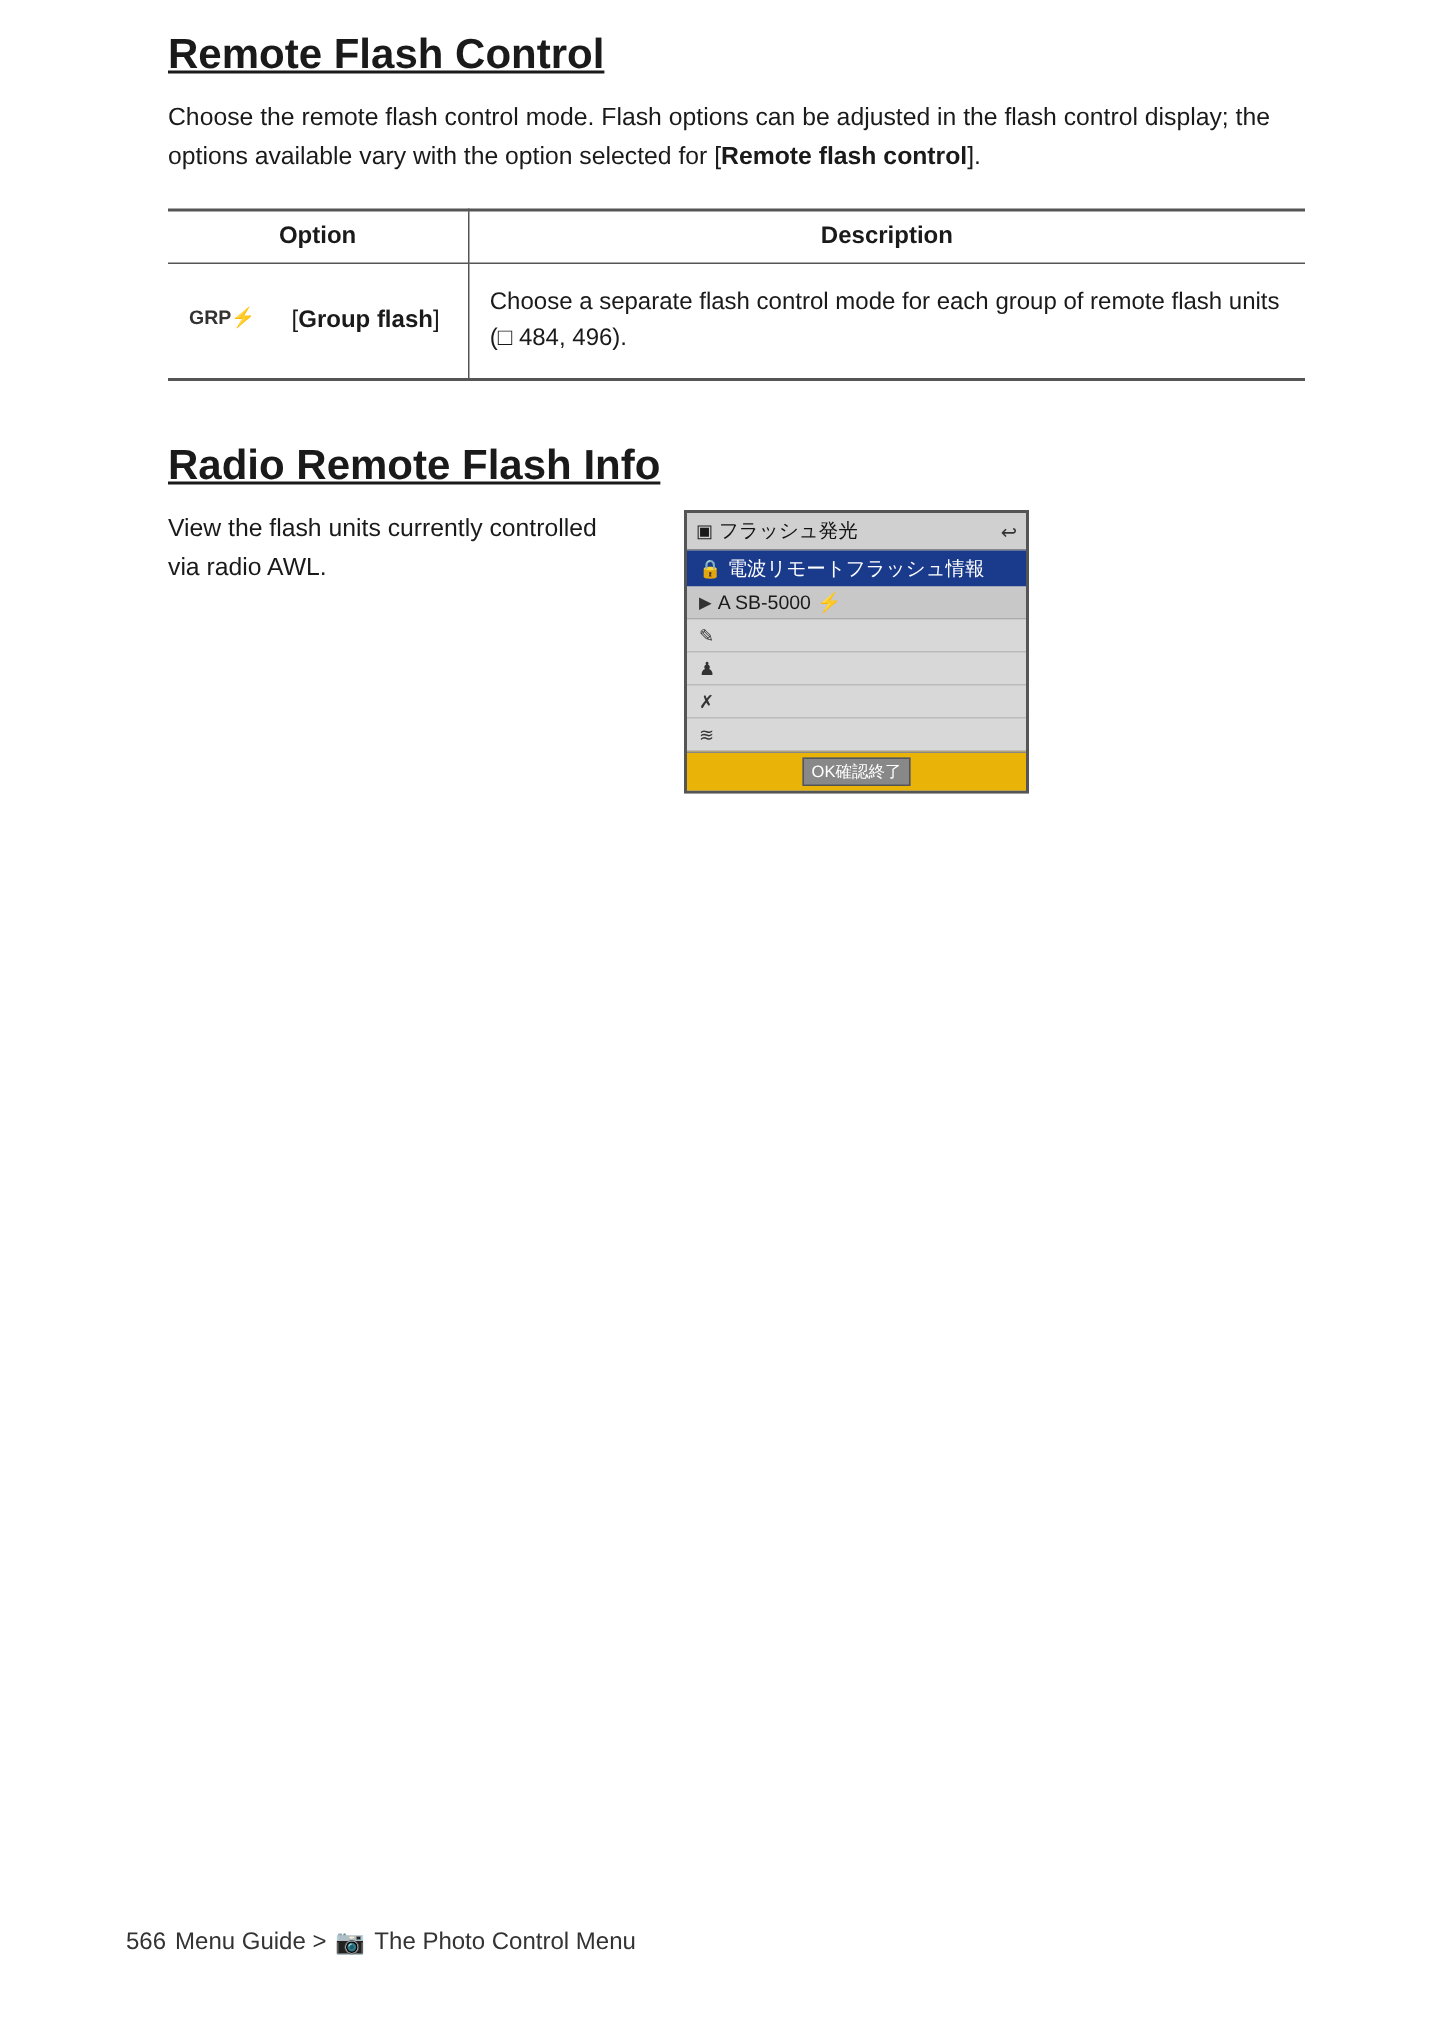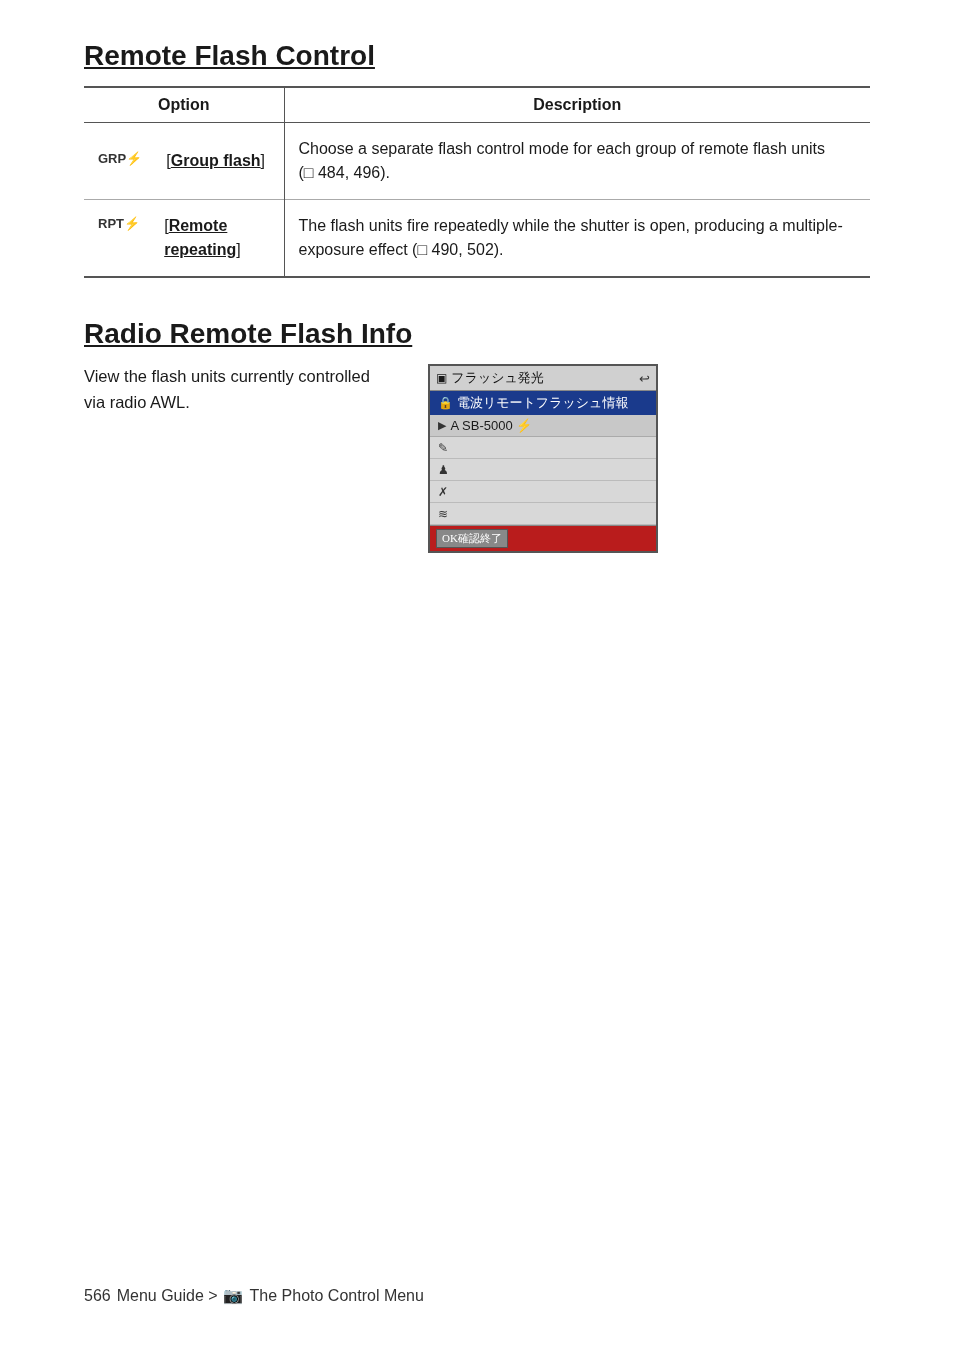--- a/index.html
+++ b/index.html
@@ -6,21 +6,22 @@
     body {
       width: 954px;
       min-height: 1345px;
       background: #ffffff;
       font-family: 'Arial', sans-serif;
       font-size: 16px;
       color: #1a1a1a;
       position: relative;
     }
     .page-container {
-      padding: 40px 84px 60px 84px;
+      padding: 20px 84px 60px 84px;
+      margin-left: 28px;
     }
     .section-title {
       font-size: 28px;
       font-weight: 900;
       text-decoration: underline;
       margin-bottom: 14px;
     }
     .intro-text {
       font-size: 16.5px;
       line-height: 1.55;
@@ -72,21 +73,20 @@
       font-size: 13px;
       font-weight: 700;
       color: #333;
       margin-right: 4px;
     }
     .option-table .opt-label {
       font-size: 16px;
     }
     .option-table .opt-label strong {
       font-weight: 900;
-      text-decoration: underline;
     }
     .opt-cell-inner {
       display: flex;
       align-items: flex-start;
       gap: 20px;
     }
     
     .section2 {
       margin-top: 10px;
     }
@@ -171,26 +171,25 @@
       gap: 6px;
       border-bottom: 1px solid #bbb;
       min-height: 22px;
     }
     .camera-ui-list-row .row-sym {
       font-size: 12px;
       color: #333;
       width: 14px;
     }
     .camera-ui-footer {
-      background: #b91c1c;
+      background: #eab308;
       padding: 3px 6px;
       display: flex;
-      justify-content: flex-start;
+      justify-content: center;
       border-top: 1px solid #888;
-      font-family: Liberation Serif, serif;
     }
     .camera-ui-footer .ok-btn {
       background: #888;
       color: #fff;
       font-size: 11px;
       padding: 1px 5px;
       border: 1px solid #555;
     }
     
     .page-footer {
@@ -206,20 +205,23 @@
     .page-footer .page-num {
       font-weight: normal;
     }
   </style>
 </head>
 <body>
 
 <div class="page-container">
 
   <h1 class="section-title">Remote Flash Control</h1>
+  <p class="intro-text">
+    Choose the remote flash control mode. Flash options can be adjusted in the flash control display; the options available vary with the option selected for [<strong>Remote flash control</strong>].
+  </p>
 
   <table class="option-table">
     <thead>
       <tr>
         <th class="col-option">Option</th>
         <th class="col-desc">Description</th>
       </tr>
     </thead>
     <tbody>
 
@@ -229,31 +231,20 @@
             <span class="opt-icon">GRP⚡</span>
             <span class="opt-label">[<strong>Group flash</strong>]</span>
           </div>
         </td>
         <td>
           Choose a separate flash control mode for each group of remote flash units (□&nbsp;484, 496).
         </td>
       </tr>
 
 
-      <tr>
-        <td class="col-option">
-          <div class="opt-cell-inner">
-            <span class="opt-icon">RPT⚡</span>
-            <span class="opt-label">[<strong>Remote repeating</strong>]</span>
-          </div>
-        </td>
-        <td>
-          The flash units fire repeatedly while the shutter is open, producing a multiple-exposure effect (□&nbsp;490, 502).
-        </td>
-      </tr>
     </tbody>
   </table>
 
   <div class="section2">
     <h2 class="section-title">Radio Remote Flash Info</h2>
     <div class="radio-section-content">
       <p class="radio-desc-text">View the flash units currently controlled via radio AWL.</p>
 
       <div class="camera-ui">
 

